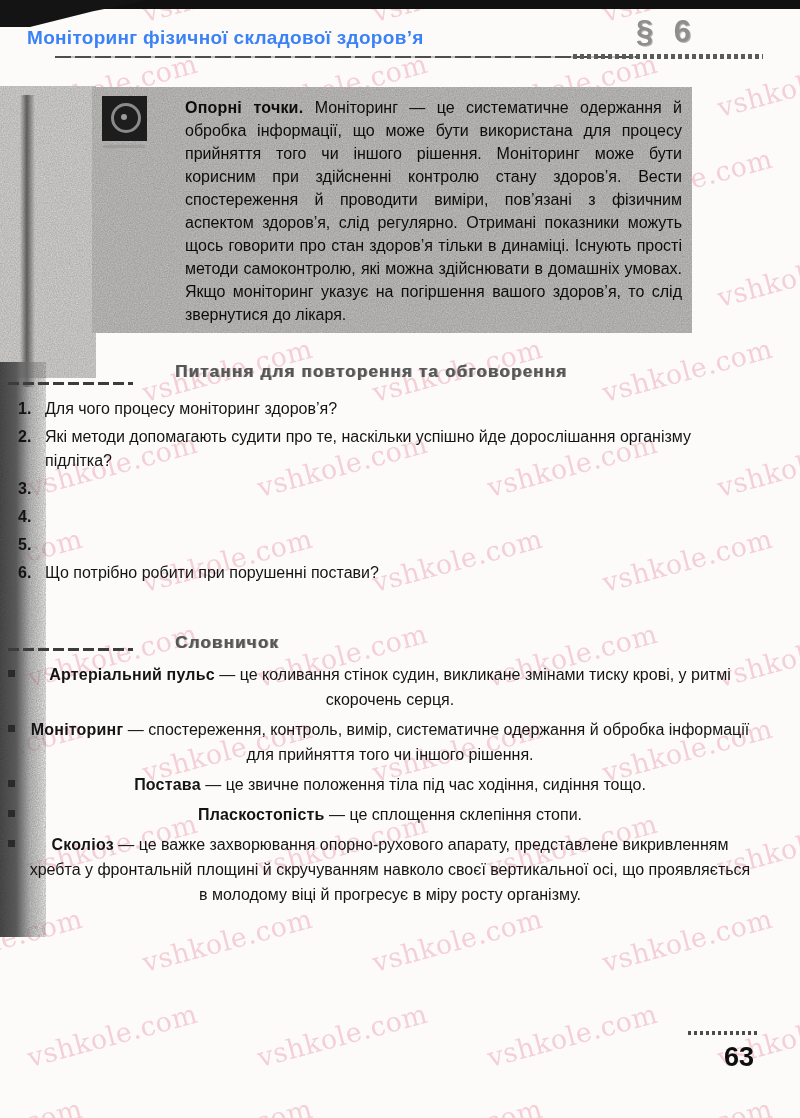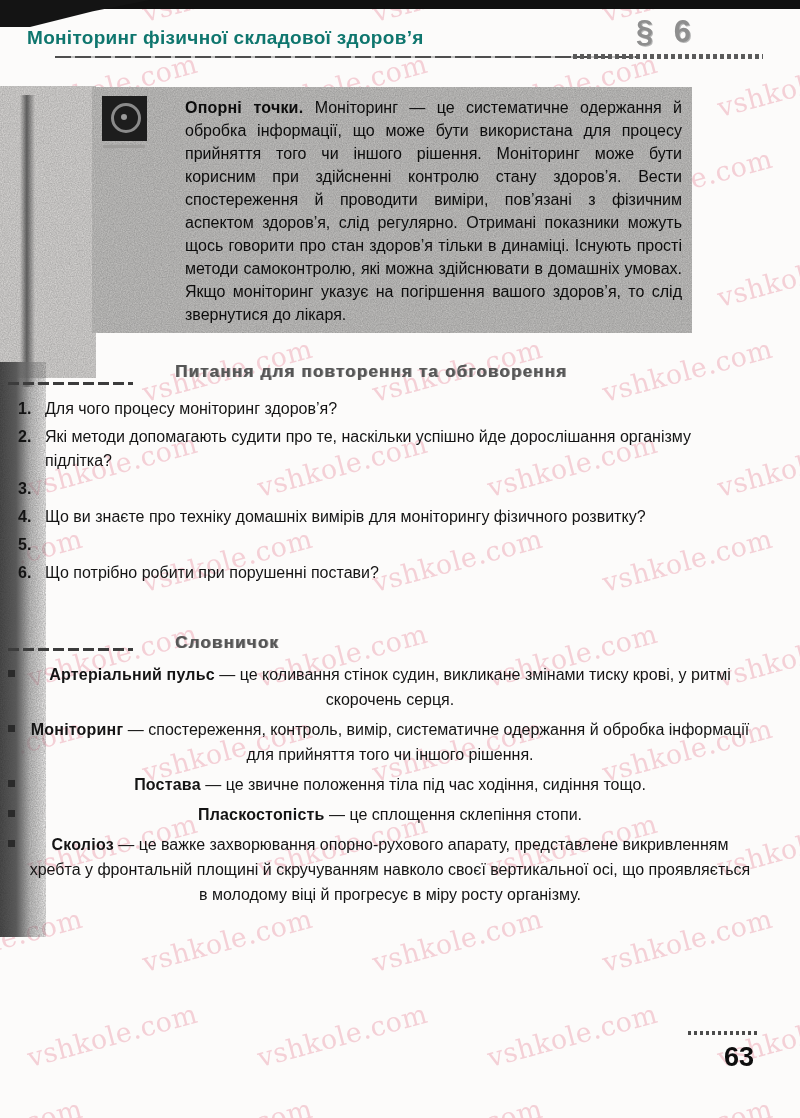--- a/index.html
+++ b/index.html
@@ -20,21 +20,21 @@
   .left-band{position:absolute;left:0;top:362px;width:46px;height:575px;z-index:2;
              background:linear-gradient(90deg,#3a3a3a 0%,#565656 35%,rgba(130,130,130,.45) 65%,rgba(160,160,160,0) 100%);}
   .left-margin-noise{position:absolute;left:0;top:86px;width:96px;height:292px;z-index:2;
              background:#dcdad8;}
   .spine-streak{position:absolute;left:20px;top:95px;width:15px;height:292px;z-index:2;
              background:linear-gradient(90deg,rgba(60,60,60,0),rgba(60,60,60,.75) 45%,rgba(60,60,60,0));}
   svg.grain{position:absolute;inset:0;width:100%;height:100%;display:block;}
 
   
   .hdr-title{position:absolute;left:27px;top:27px;z-index:3;font-size:19px;font-weight:bold;
-             color:#0f766e;letter-spacing:.3px;}
+             color:#3b82f6;letter-spacing:.3px;}
   .hdr-rule{position:absolute;left:55px;top:56px;width:585px;height:2px;z-index:3;
             background:repeating-linear-gradient(90deg,#4e4e4e 0 16px,rgba(80,80,80,.35) 16px 20px);}
   .sec-num{position:absolute;left:636px;top:14px;z-index:3;font-size:31px;font-weight:bold;
            color:#8e8e8e;letter-spacing:6px;text-shadow:1px 1px 0 #b5b5b5;}
   .sec-dashes{position:absolute;left:573px;top:54px;width:190px;height:5px;z-index:3;
             background:repeating-linear-gradient(90deg,#5b5b5b 0 4px,rgba(0,0,0,0) 4px 7px);}
 
   
   .kp-box{position:absolute;left:92px;top:87px;width:600px;height:246px;background:#c7c6c4;z-index:2;}
   .kp-icon{position:absolute;left:10px;top:9px;width:45px;height:45px;background:#1d1d1d;z-index:3;}
@@ -182,21 +182,20 @@
     </div>
     <div class="q-item">
       <span class="q-num">2.</span>
       <span class="q-text">Які методи допомагають судити про те, наскільки успішно йде дорослішання організму підлітка?</span>
     </div>
     <div class="q-item">
       <span class="q-num">3.</span>
     </div>
     <div class="q-item">
       <span class="q-num">4.</span>
-      <span class="q-text">Що ви знаєте про техніку домашніх вимірів для моніторингу фізичного розвитку?</span>
     </div>
     <div class="q-item">
       <span class="q-num">5.</span>
     </div>
     <div class="q-item">
       <span class="q-num">6.</span>
       <span class="q-text">Що потрібно робити при порушенні постави?</span>
     </div>
   </div>
 

